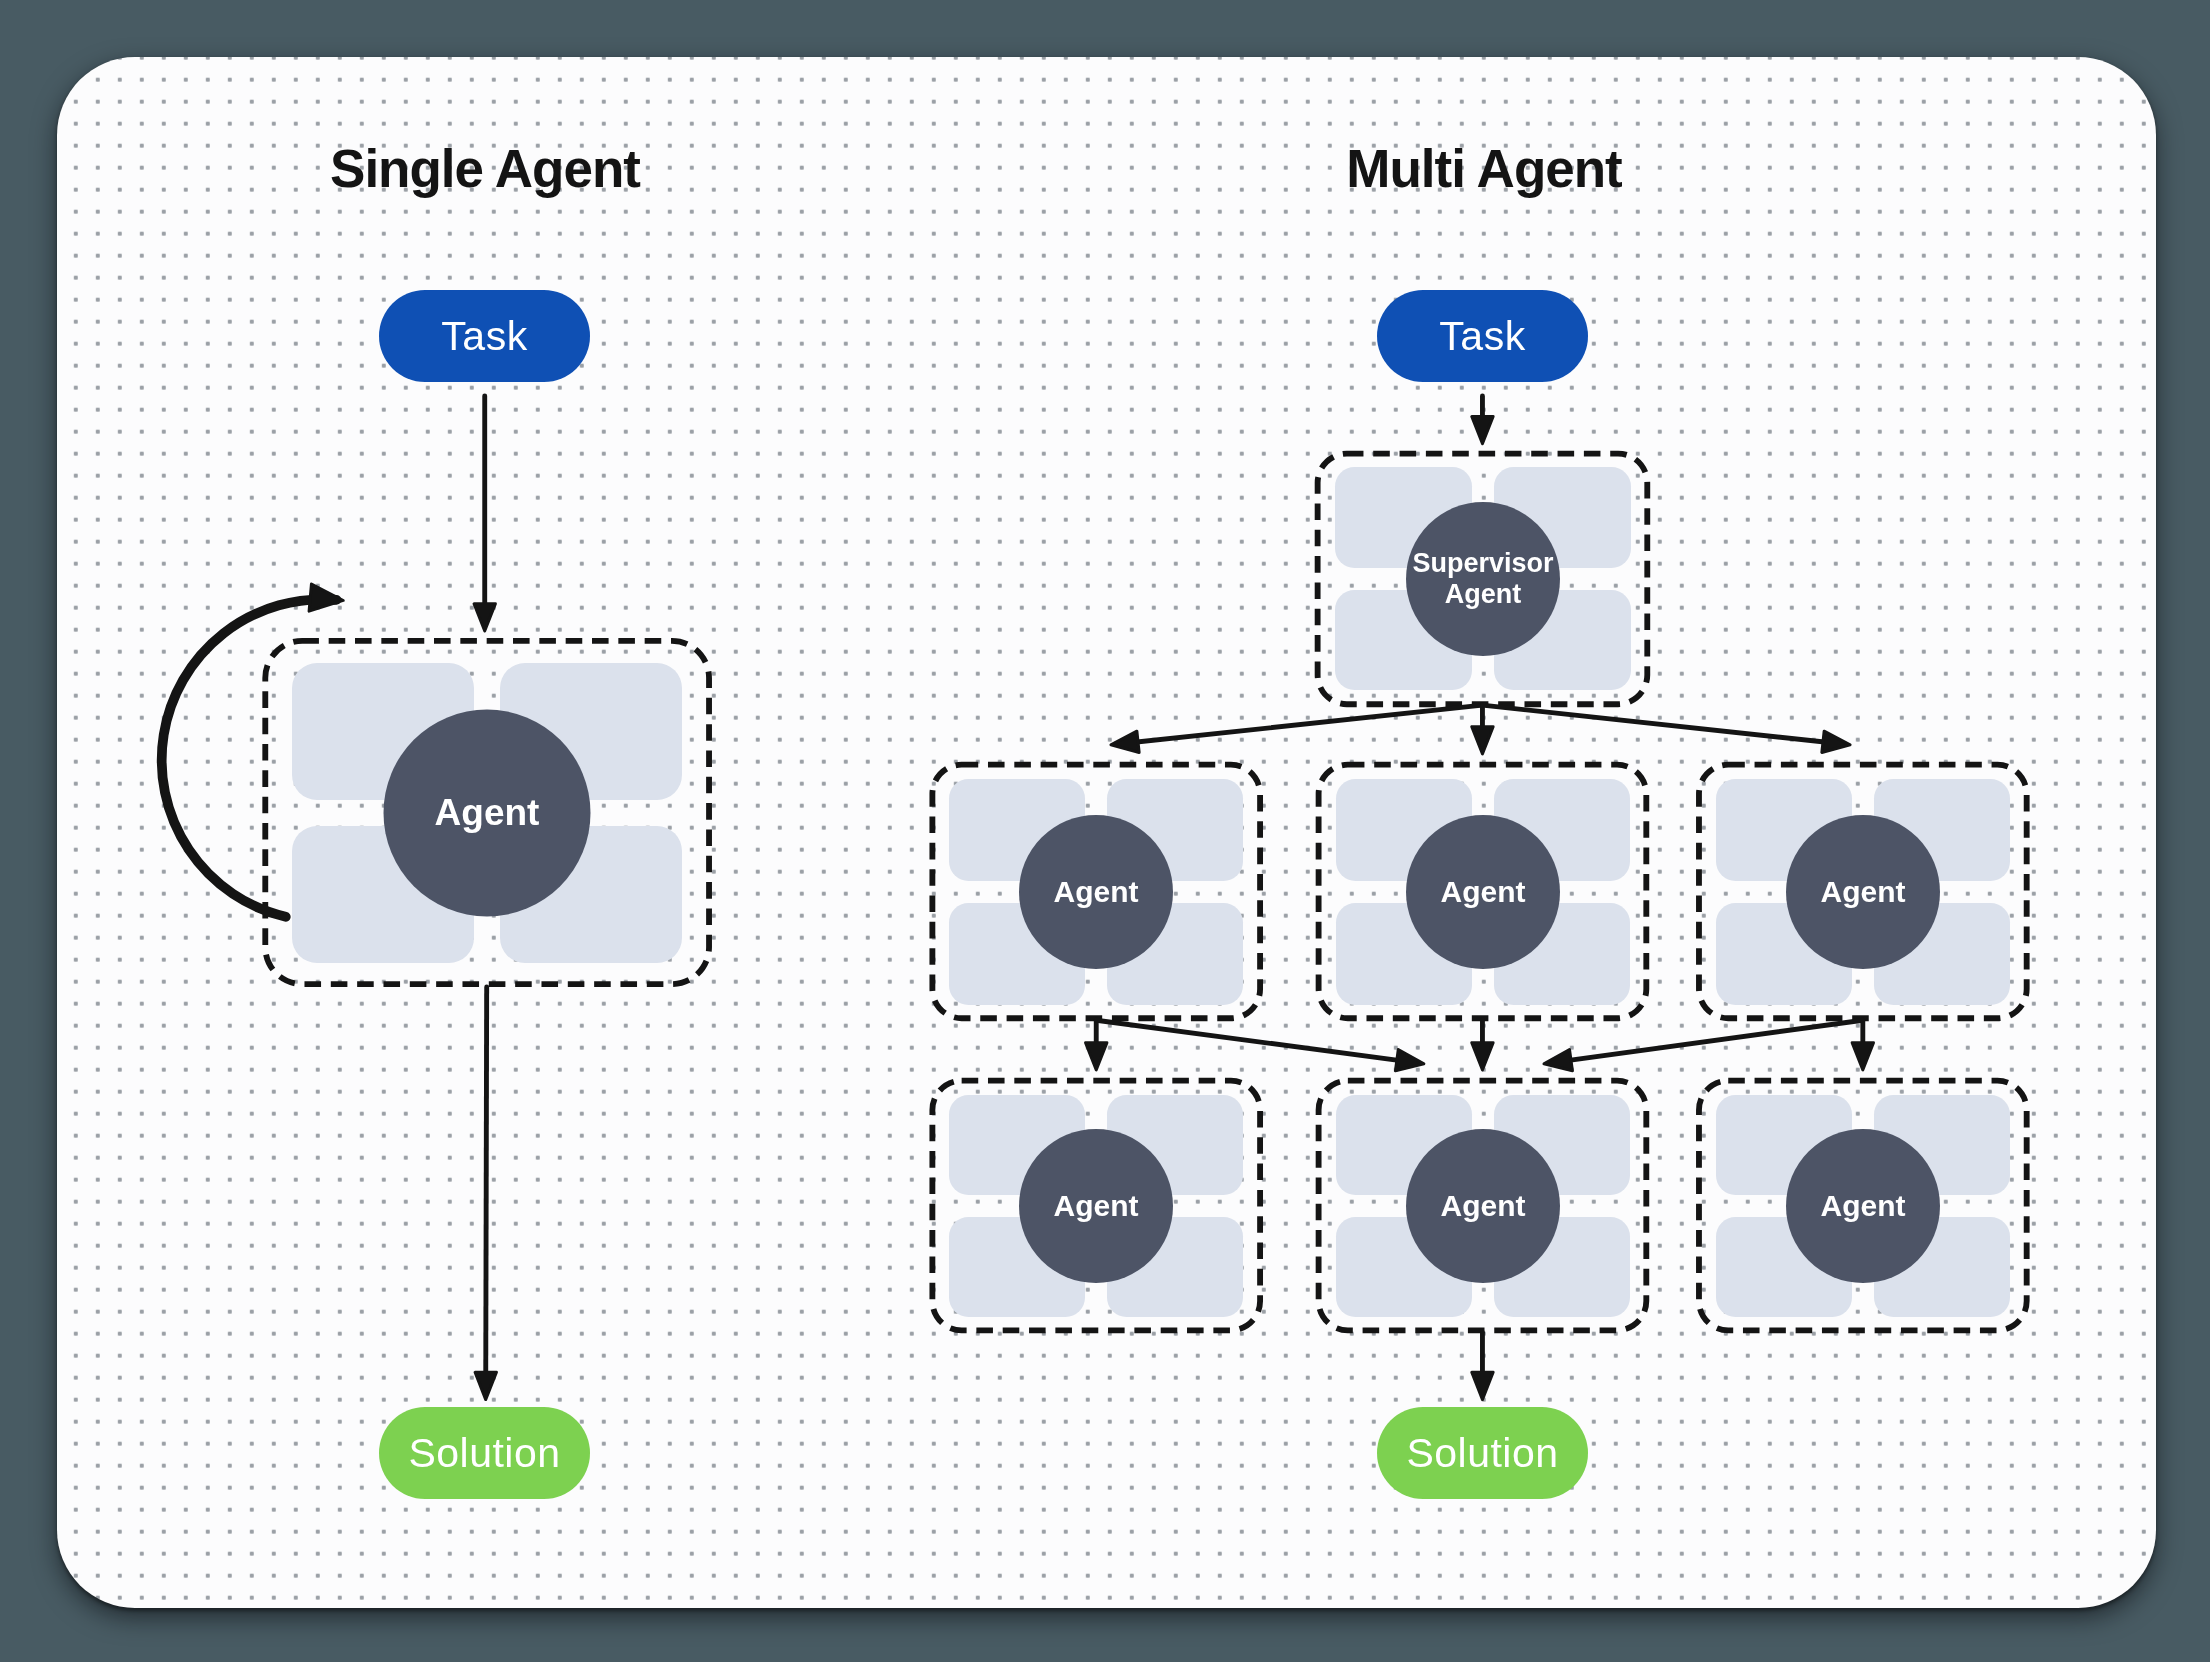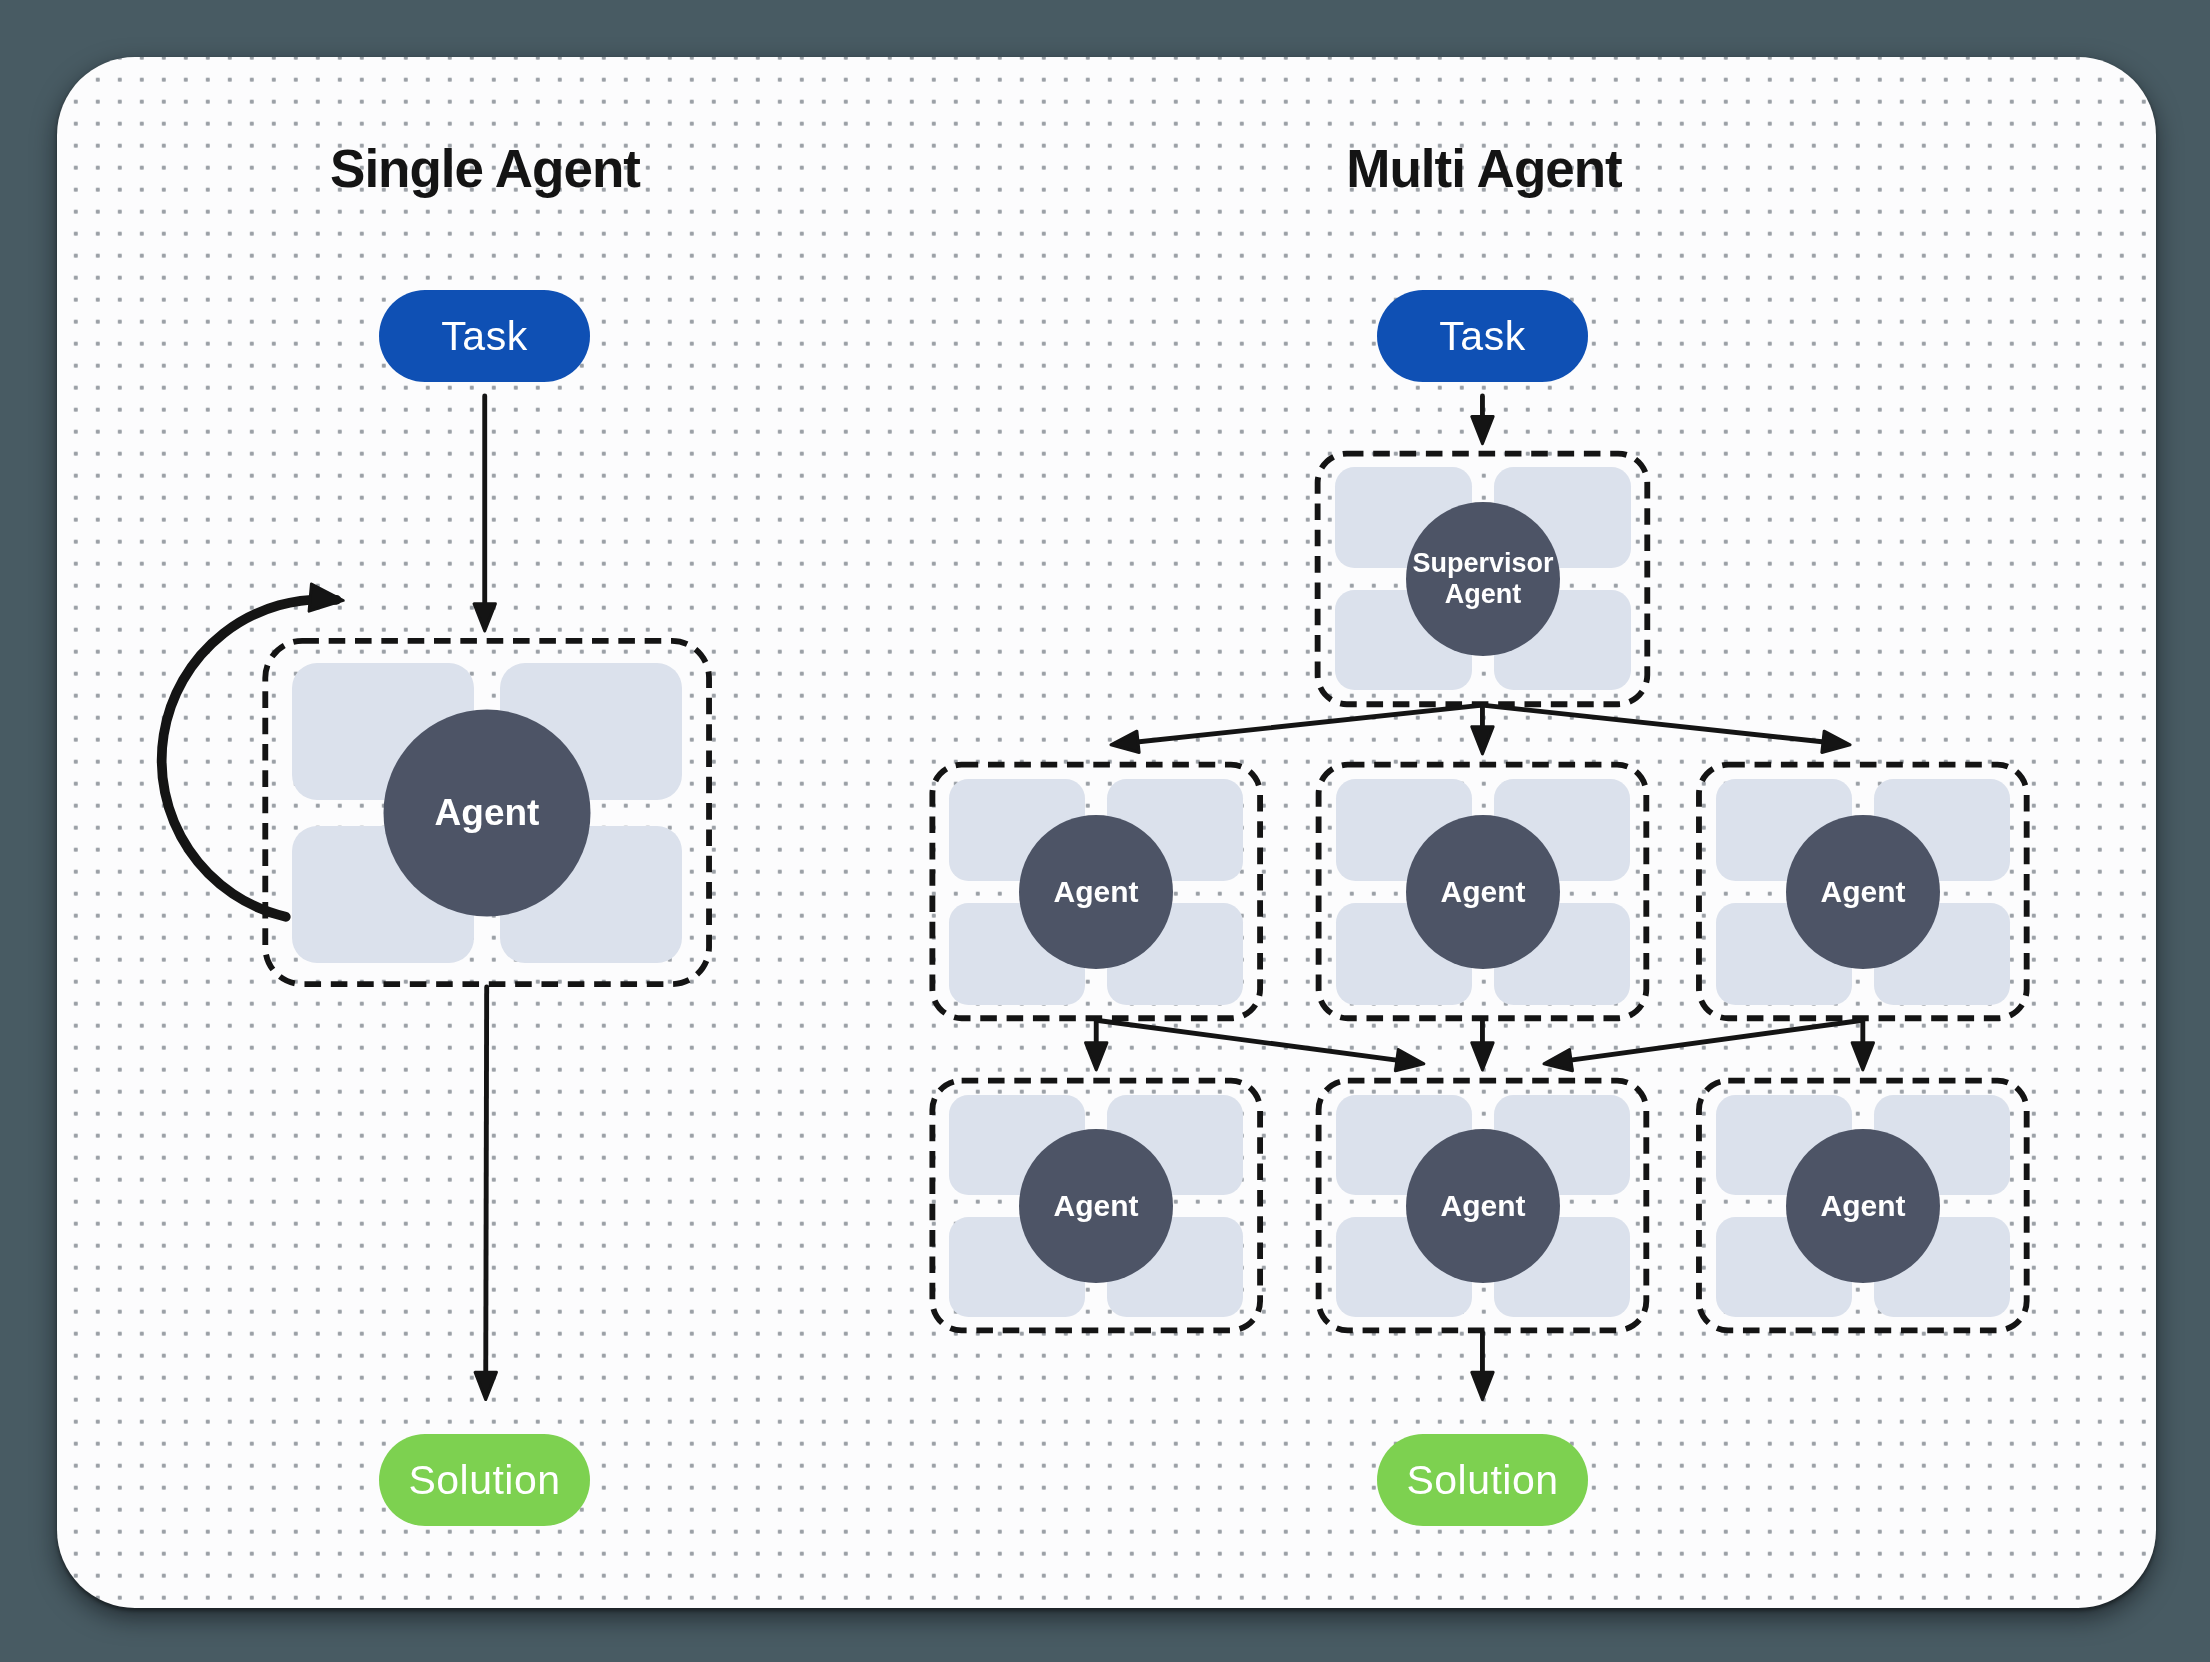--- a/index.html
+++ b/index.html
@@ -38,21 +38,21 @@
   .title{
     position:absolute;transform:translateX(-50%);
     font-size:53px;font-weight:700;color:var(--ink);letter-spacing:-1px;white-space:nowrap;
   }
   .pill{
     position:absolute;width:211px;height:92px;border-radius:974px;
     display:flex;align-items:center;justify-content:center;
   }
   .pill span{color:#ffffff;font-size:41px;font-weight:400;letter-spacing:0.5px;}
   .pill-blue{background:var(--task-blue);}
-  .pill-green{background:var(--solution-green);margin-top:27px;}
+  .pill-green{background:var(--solution-green);}
   .node{position:absolute;display:grid;grid-template-columns:1fr 1fr;grid-template-rows:1fr 1fr;}
   .node .tile{background:var(--tile-gray);}
   .node-lg{padding:21.5px 27px;gap:26px;}
   .node-lg .tile{border-radius:25px;}
   .node-sm{padding:13.7px 16.6px;gap:22px;}
   .node-sm .tile{border-radius:19.5px;}
   .circle{
     position:absolute;left:50%;top:50%;transform:translate(-50%,-50%);
     background:var(--agent-slate);border-radius:50%;
     display:flex;align-items:center;justify-content:center;text-align:center;

